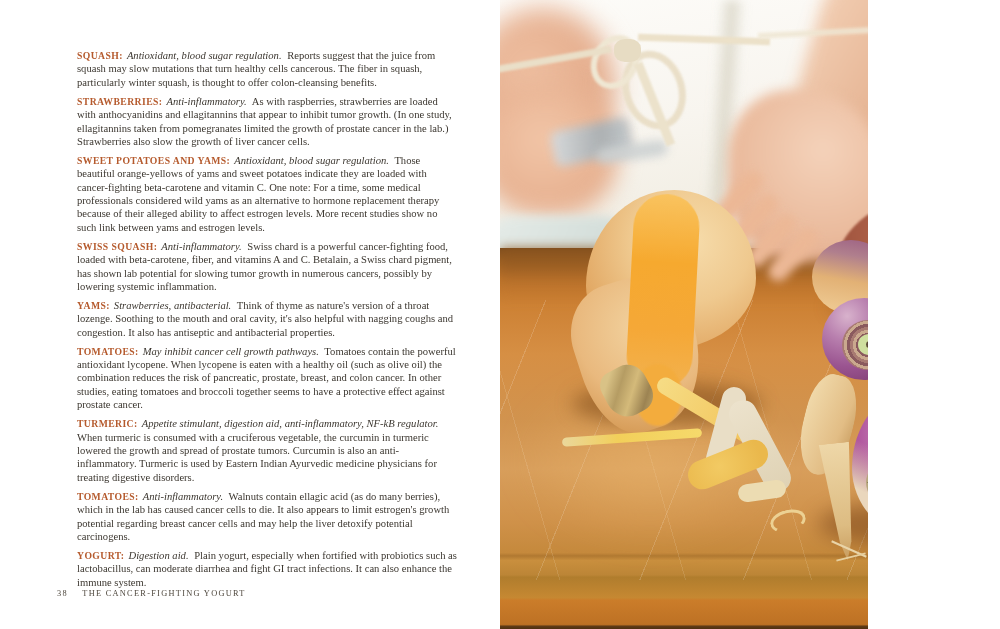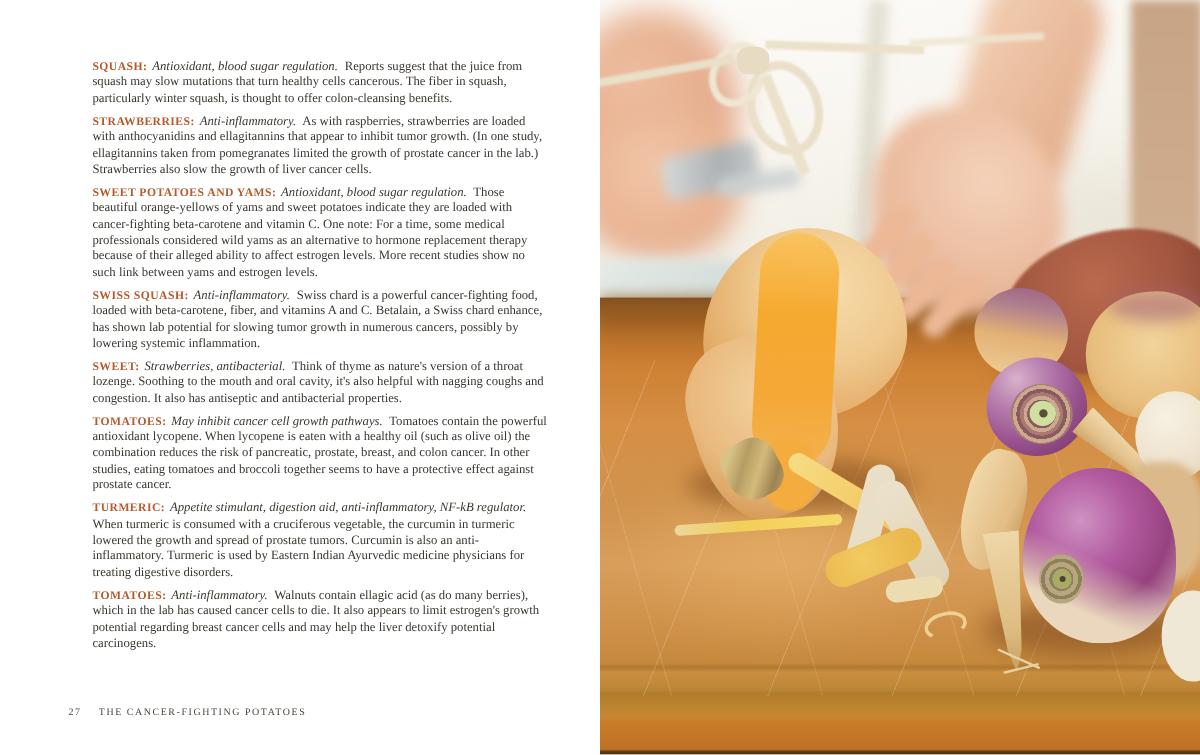--- a/index.html
+++ b/index.html
@@ -1,17 +1,17 @@
 <!DOCTYPE html>
 <html style="--accent: #b55a2d; --body-text: #3b362f; --footer-text: #4d463c; --paper: #ffffff; --board-wood: #cd8238; --squash-orange: #f6a52f; --turnip-purple: #a25092; --parsnip-cream: #e9d0a0; --apron-white: #f6f3ec;"><head>
 <meta charset="utf-8">
 <style>
   html,body{margin:0;padding:0;background:#ffffff;}
-  .spread{position:relative;width:1000px;height:629px;background:#ffffff;overflow:hidden;
-          font-family:"Liberation Serif", serif;}
+  .spread{position:relative;width:844px;height:629px;background:#ffffff;overflow:hidden;
+          font-family:"Liberation Serif", serif;padding-left:24px;}
   
   .page-left{position:absolute;left:0;top:0;width:500px;height:629px;background:#fff;}
   .text-block{position:absolute;left:77px;top:49px;width:381px;}
   .entry{margin:0 0 5.5px 0;font-size:10.6px;line-height:13.4px;color:var(--body-text);}
   .term{color:var(--accent);font-weight:bold;font-size:9.7px;letter-spacing:.4px;margin-right:4px;}
   .benefit{font-style:italic;margin-right:3px;}
   .page-footer{position:absolute;left:57px;top:589px;font-size:8.3px;letter-spacing:1.3px;
                color:var(--footer-text);}
   .footer-title{margin-left:11px;}
   
@@ -141,34 +141,35 @@
 <div class="spread">
 
   <section class="page-left">
     <div class="text-block">
   <p class="entry"><span class="term">SQUASH:</span><span class="benefit">Antioxidant, blood sugar regulation.</span><span class="body-text"> Reports suggest that the juice from squash may slow mutations that turn healthy cells cancerous. The fiber in squash, particularly winter squash, is thought to offer colon-cleansing benefits.</span></p>
 
   <p class="entry"><span class="term">STRAWBERRIES:</span><span class="benefit">Anti-inflammatory.</span><span class="body-text"> As with raspberries, strawberries are loaded with anthocyanidins and ellagitannins that appear to inhibit tumor growth. (In one study, ellagitannins taken from pomegranates limited the growth of prostate cancer in the lab.) Strawberries also slow the growth of liver cancer cells.</span></p>
 
   <p class="entry"><span class="term">SWEET POTATOES AND YAMS:</span><span class="benefit">Antioxidant, blood sugar regulation.</span><span class="body-text"> Those beautiful orange-yellows of yams and sweet potatoes indicate they are loaded with cancer-fighting beta-carotene and vitamin C. One note: For a time, some medical professionals considered wild yams as an alternative to hormone replacement therapy because of their alleged ability to affect estrogen levels. More recent studies show no such link between yams and estrogen levels.</span></p>
 
-  <p class="entry"><span class="term">SWISS SQUASH:</span><span class="benefit">Anti-inflammatory.</span><span class="body-text"> Swiss chard is a powerful cancer-fighting food, loaded with beta-carotene, fiber, and vitamins A and C. Betalain, a Swiss chard enhance, has shown lab potential for slowing tumor growth in numerous cancers, possibly by lowering systemic inflammation.</span></p>
-
-  <p class="entry"><span class="term">SWEET:</span><span class="benefit">Strawberries, antibacterial.</span><span class="body-text"> Think of thyme as nature's version of a throat lozenge. Soothing to the mouth and oral cavity, it's also helpful with nagging coughs and congestion. It also has antiseptic and antibacterial properties.</span></p>
+  <p class="entry"><span class="term">SWISS SQUASH:</span><span class="benefit">Anti-inflammatory.</span><span class="body-text"> Swiss chard is a powerful cancer-fighting food, loaded with beta-carotene, fiber, and vitamins A and C. Betalain, a Swiss chard pigment, has shown lab potential for slowing tumor growth in numerous cancers, possibly by lowering systemic inflammation.</span></p>
+
+  <p class="entry"><span class="term">YAMS:</span><span class="benefit">Strawberries, antibacterial.</span><span class="body-text"> Think of thyme as nature's version of a throat lozenge. Soothing to the mouth and oral cavity, it's also helpful with nagging coughs and congestion. It also has antiseptic and antibacterial properties.</span></p>
 
   <p class="entry"><span class="term">TOMATOES:</span><span class="benefit">May inhibit cancer cell growth pathways.</span><span class="body-text"> Tomatoes contain the powerful antioxidant lycopene. When lycopene is eaten with a healthy oil (such as olive oil) the combination reduces the risk of pancreatic, prostate, breast, and colon cancer. In other studies, eating tomatoes and broccoli together seems to have a protective effect against prostate cancer.</span></p>
 
   <p class="entry"><span class="term">TURMERIC:</span><span class="benefit">Appetite stimulant, digestion aid, anti-inflammatory, NF-kB regulator.</span><span class="body-text"> When turmeric is consumed with a cruciferous vegetable, the curcumin in turmeric lowered the growth and spread of prostate tumors. Curcumin is also an anti-inflammatory. Turmeric is used by Eastern Indian Ayurvedic medicine physicians for treating digestive disorders.</span></p>
 
   <p class="entry"><span class="term">TOMATOES:</span><span class="benefit">Anti-inflammatory.</span><span class="body-text"> Walnuts contain ellagic acid (as do many berries), which in the lab has caused cancer cells to die. It also appears to limit estrogen's growth potential regarding breast cancer cells and may help the liver detoxify potential carcinogens.</span></p>
 
+  <p class="entry"><span class="term">YOGURT:</span><span class="benefit">Digestion aid.</span><span class="body-text"> Plain yogurt, especially when fortified with probiotics such as lactobacillus, can moderate diarrhea and fight GI tract infections. It can also enhance the immune system.</span></p>
 </div>
     <footer class="page-footer">
-      <span class="footer-num">27</span>
-      <span class="footer-title">THE CANCER-FIGHTING POTATOES</span>
+      <span class="footer-num">38</span>
+      <span class="footer-title">THE CANCER-FIGHTING YOGURT</span>
     </footer>
   </section>
 
   <section class="photo">
     <div class="apron"></div>
     <div class="apron-fold1"></div>
     <div class="apron-fold2"></div>
     <div class="wall"></div>
     <div class="left-arm"></div>
     <div class="left-hand"></div>

